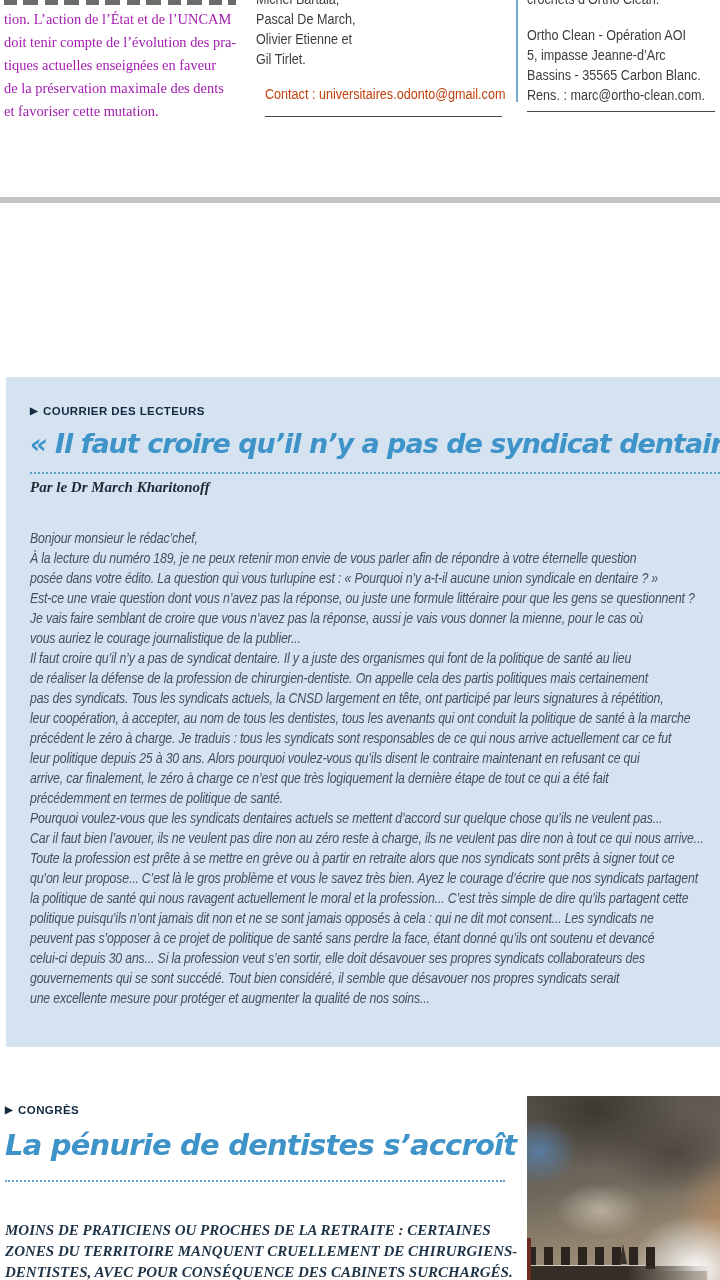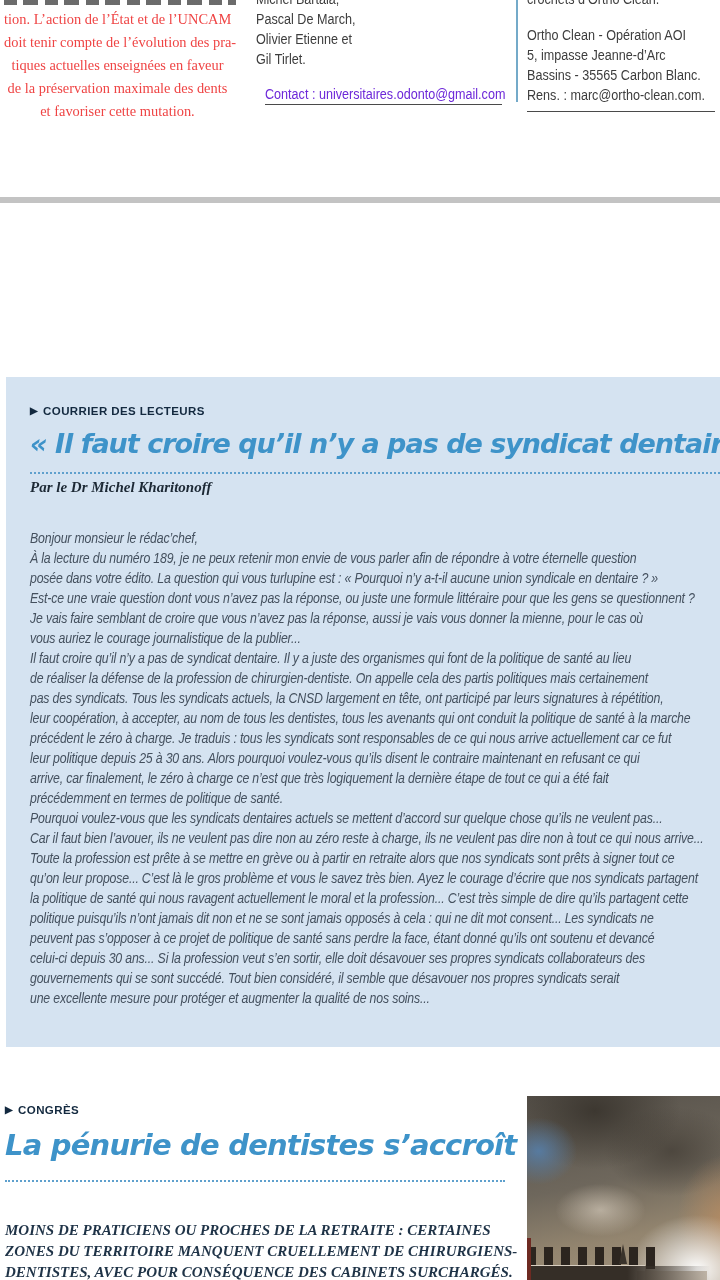--- a/index.html
+++ b/index.html
@@ -2,32 +2,32 @@
 <html><head>
 <meta charset="utf-8">
 <style>
   html,body{margin:0;padding:0;}
   body{
     width:720px;height:1280px;position:relative;overflow:hidden;
     background:#ffffff;font-family:"Liberation Sans",sans-serif;
   }
   
   .col{position:absolute;top:0;}
-  .col1{left:4px;width:244px;color:#ef4444;
-    font-family:"Liberation Serif",serif;font-size:15.5px;line-height:23px;text-align:center;}
+  .col1{left:4px;width:244px;color:#a21caf;
+    font-family:"Liberation Serif",serif;font-size:15.5px;line-height:23px;}
   .col1 .lines{transform:scaleX(0.93);transform-origin:0 0;white-space:nowrap;}
   .clip-strip{height:5px;overflow:hidden;margin:0 0 2px 0;width:232px;
     background:repeating-linear-gradient(90deg,#3a3a3a 0 13px,transparent 13px 19px,#3a3a3a 19px 34px,transparent 34px 41px);
     opacity:.75;}
   .col2{left:256px;width:245px;color:#3d3d3d;font-size:14px;line-height:20px;}
   .col3{left:527px;width:190px;color:#3d3d3d;font-size:14px;line-height:20px;}
   .cond{transform:scaleX(0.9);transform-origin:0 0;white-space:nowrap;}
   .clip-top{margin-top:-11px;}
-  .contact-line{position:absolute;left:265px;top:86px;width:237px;color:#6d28d9;
-    font-size:14px;border-bottom:1.5px solid #4a4a4a;padding-bottom:2px;}
+  .contact-line{position:absolute;left:265px;top:86px;width:237px;color:#c2410c;
+    font-size:14px;border-bottom:1.5px solid #4a4a4a;padding-bottom:14px;}
   .col3-wrap{position:absolute;left:527px;top:0;width:188px;
     border-bottom:1.5px solid #4a4a4a;padding-bottom:6px;}
   .vdivider{position:absolute;left:516px;top:0;width:2px;height:102px;background:#74aac9;}
   .grey-band{position:absolute;left:0;top:197px;width:720px;height:6px;background:#c3c3c3;}
 
   
   .courrier-box{position:absolute;left:6px;top:377px;width:714px;height:670px;
     background:#d5e3f1;overflow:hidden;}
   .kicker{position:absolute;display:flex;align-items:center;gap:5px;
     color:#13293f;font-weight:bold;font-size:11.5px;letter-spacing:.4px;}
@@ -123,21 +123,21 @@
 </div>
 
 <div class="grey-band"></div>
 
 <div class="courrier-box">
   <div class="kicker">
     <span class="tri">▶</span>
     <span>COURRIER DES LECTEURS</span>
   </div>
   <div class="big-title courrier-title">« Il faut croire qu’il n’y a pas de syndicat dentaire »</div>
-  <div class="byline">Par le Dr Michel Kharitonoff</div>
+  <div class="byline">Par le Dr March Kharitonoff</div>
   <div class="letter">
       <div class="line">Bonjour monsieur le rédac’chef,</div>
       <div class="line">À la lecture du numéro 189, je ne peux retenir mon envie de vous parler afin de répondre à votre éternelle question</div>
       <div class="line">posée dans votre édito. La question qui vous turlupine est : « Pourquoi n’y a-t-il aucune union syndicale en dentaire ? »</div>
       <div class="line">Est-ce une vraie question dont vous n’avez pas la réponse, ou juste une formule littéraire pour que les gens se questionnent ?</div>
       <div class="line">Je vais faire semblant de croire que vous n’avez pas la réponse, aussi je vais vous donner la mienne, pour le cas où</div>
       <div class="line">vous auriez le courage journalistique de la publier...</div>
       <div class="line">Il faut croire qu’il n’y a pas de syndicat dentaire. Il y a juste des organismes qui font de la politique de santé au lieu</div>
       <div class="line">de réaliser la défense de la profession de chirurgien-dentiste. On appelle cela des partis politiques mais certainement</div>
       <div class="line">pas des syndicats. Tous les syndicats actuels, la CNSD largement en tête, ont participé par leurs signatures à répétition,</div>

